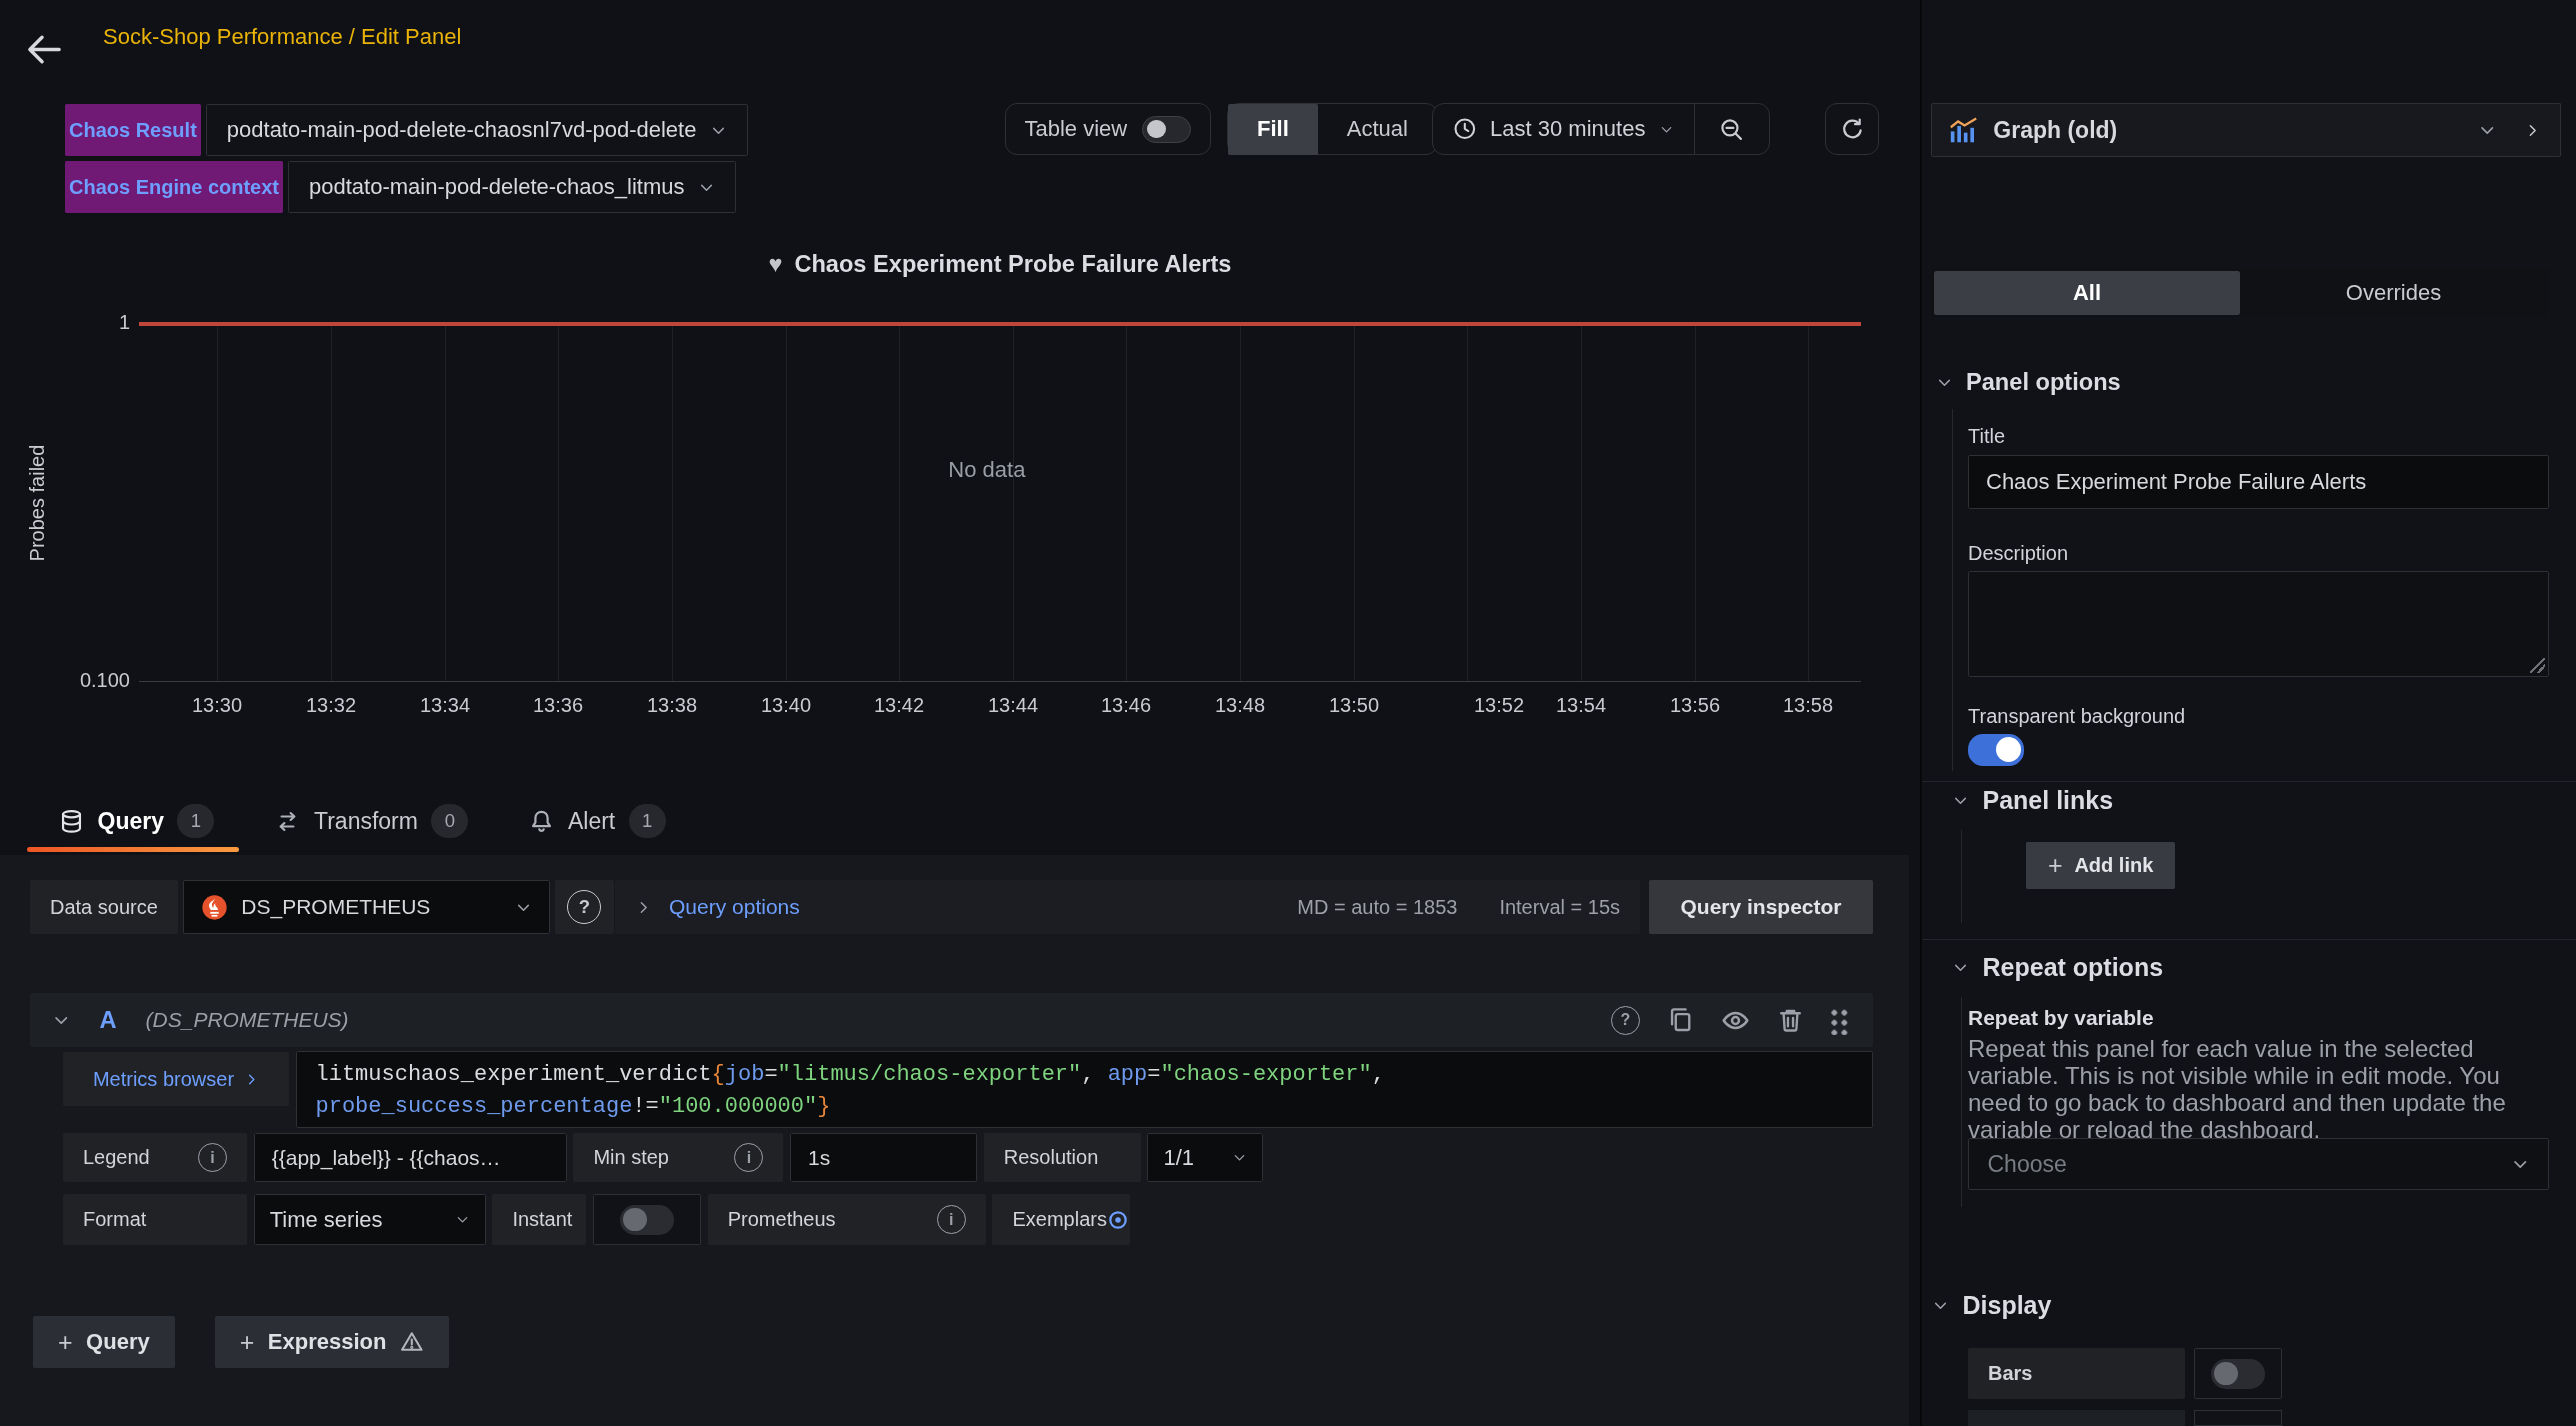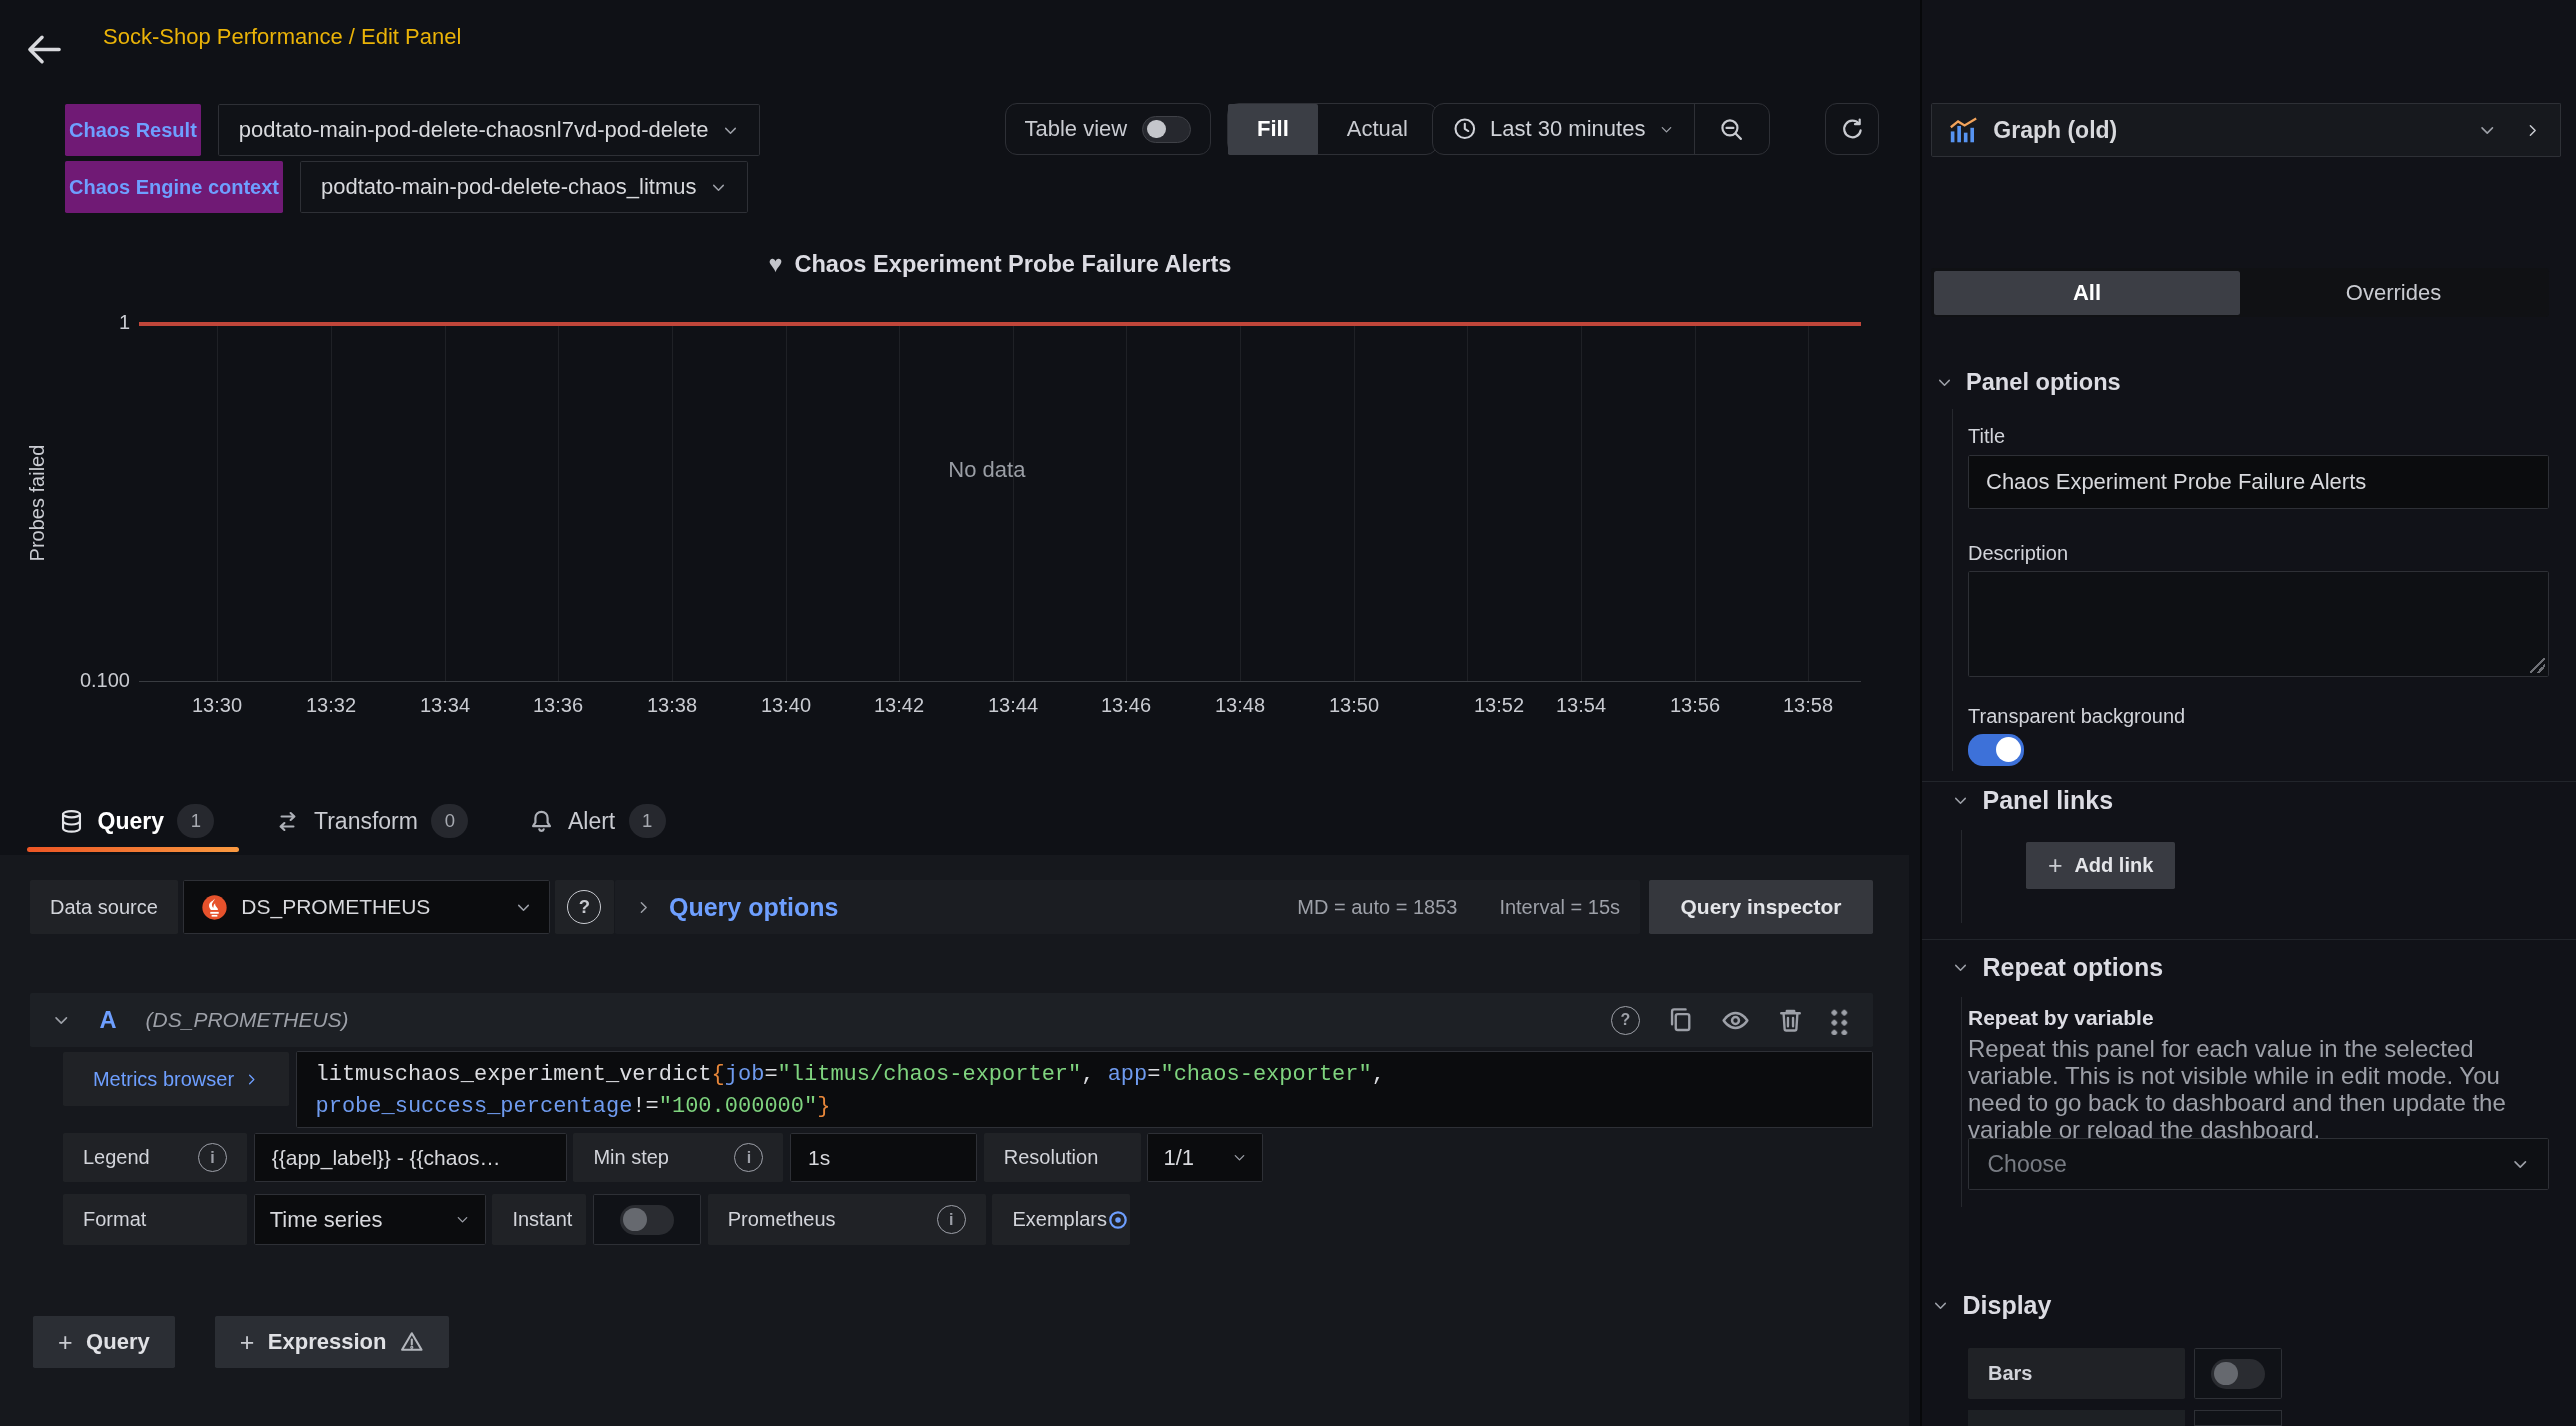--- a/index.html
+++ b/index.html
@@ -23,21 +23,21 @@
          background:#1d1f24; border:0.8px solid #43454c; color:#d0d2d8; font-size:22px; font-weight:500; cursor:pointer; }
   .btn-icon { width:61px; }
   .btn-discard { padding:0 25px; }
   .btn-save { padding:0 25px; }
   .btn-apply { padding:0 25px; background:#3d71d9; border-color:#3d71d9; color:#fff; }
 
   
   .var-row { left:30px; display:flex; height:52px; }
   .var-label { background:#701a75; color:#6e9fff; font-weight:700; font-size:20px;
                display:flex; align-items:center; padding:0 4px; border-radius:1.7px;margin-left:35px; }
-  .var-value { background:#101217; border:0.8px solid #2e3036; margin-left:17px; border-radius:1.7px;
+  .var-value { background:#101217; border:0.8px solid #2e3036; margin-left:5px; border-radius:1.7px;
                display:flex; align-items:center; gap:13.5px; padding:2px 20px; font-size:22px; color:#d8d9dd; cursor:pointer; }
   .chev { color:#9da0a8; }
 
   
   .group-box { background:#101217; border:0.8px solid #2e3036; border-radius:12px; height:52px; display:flex; align-items:center; }
   .tableview { left:1005px; top:103px; padding:0 18.5px; gap:15px; color:#c9cbd1; }
   .seg { left:1227px; top:103px; }
   .seg-item { height:51px; display:flex; align-items:center; padding:0 29px; color:#c9cbd1; cursor:pointer; }
   .seg-item.active { background:#3b3e45; color:#fff; font-weight:700; border-radius:1.7px; }
   .timepicker { left:1432px; top:103px; }
@@ -83,21 +83,21 @@
 
   
   .label-box { background:#202226; border-radius:1.7px; height:100%; display:flex; align-items:center; padding:0 20px; color:#d2d4da; font-size:20px; font-weight:500; }
   .input-box { background:#0b0c0e; border:0.8px solid #2e3036; border-radius:1.7px; height:100%; display:flex; align-items:center; padding:0 17px; font-size:21px; color:#d8d9dd; }
   .ds-row { left:30px; top:880px; height:54px; right:703px; display:flex; }
   .ds-select { width:367px; margin-left:5px; justify-content:space-between; cursor:pointer; }
   .help-btn { width:59px; margin-left:5px; background:#202226; border-radius:1.7px; display:flex; align-items:center; justify-content:center; cursor:pointer; color:#c9cbd1; }
   .circle-q { width:34px; height:34px; border:1.7px solid #c9cbd1; border-radius:50%; display:flex; align-items:center; justify-content:center; font-size:18.5px; font-weight:700; }
   .qo-strip { position:absolute; left:615px; top:880px; width:1025px; height:54px; background:#1b1d22; border-radius:1.7px;
               display:flex; align-items:center; padding:0 20px; gap:17px; }
-  .qo-link { color:#6e9fff; font-weight:700; font-size:25px; cursor:pointer; }
+  .qo-link { color:#6e9fff; font-weight:400; font-size:21px; cursor:pointer; }
   .qo-meta { margin-left:auto; display:flex; gap:42px; color:#9da0a8; font-size:20px; }
   .inspector-btn { position:absolute; left:1649px; top:880px; width:224px; height:54px; background:#35373d; border-radius:1.7px;
                    display:flex; align-items:center; justify-content:center; font-weight:700; font-size:21px; color:#e4e5e9; cursor:pointer; }
 
   
   .qrow-header { left:30px; top:993px; width:1843px; height:54px; background:#1d2025; border-radius:1.7px;
                  display:flex; align-items:center; padding:0 22px; gap:29px; }
   .refid { color:#6e9fff; font-weight:700; font-size:23.6px; }
   .ds-hint { color:#9da0a8; font-style:italic; font-size:21px; }
   .qrow-icons { margin-left:auto; display:flex; gap:27px; color:#9da0a8; }

